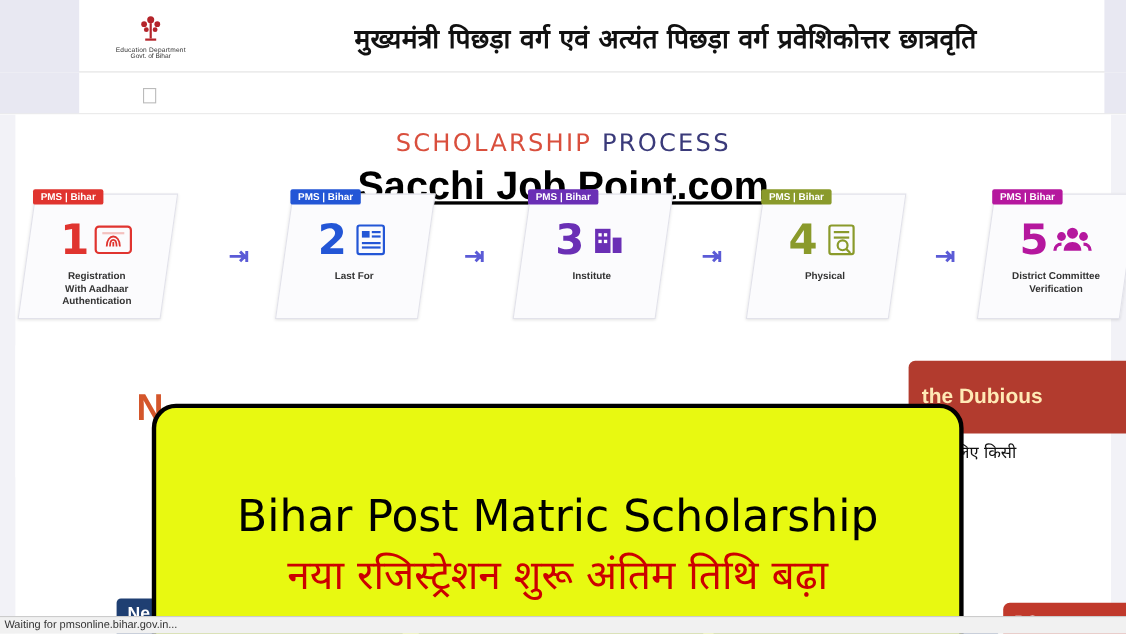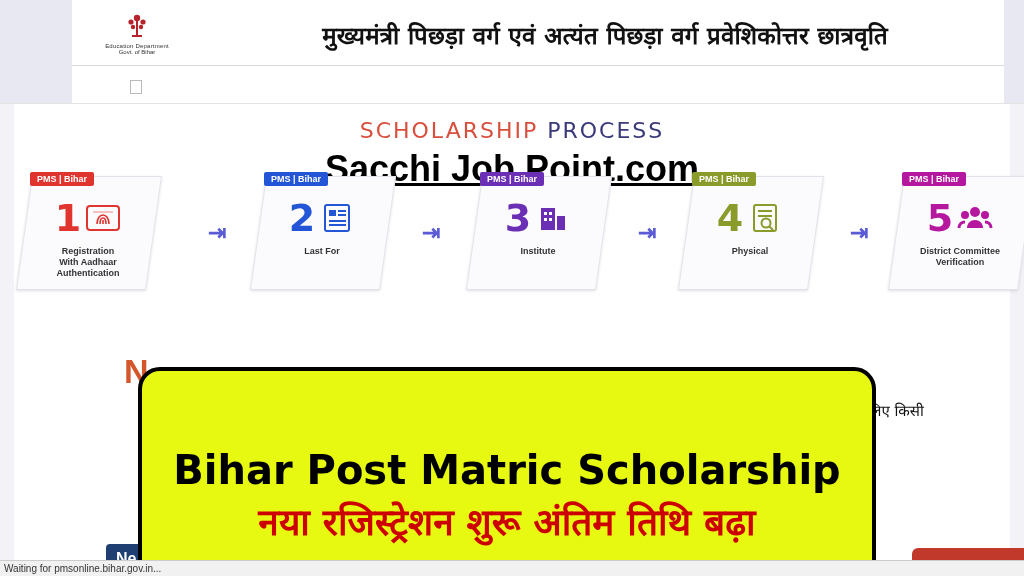--- a/index.html
+++ b/index.html
@@ -159,21 +159,21 @@
   }
   
   #overlay{
     position:absolute;left:138px;top:263px;width:738px;height:260px;
     background:#e8f911;border:4px solid #000;border-radius:22px;
     box-sizing:border-box;
     display:flex;flex-direction:column;align-items:center;justify-content:center;
   }
   .ov-line{
     font-family:"DejaVu Sans",sans-serif;
-    font-weight:bold;text-align:center;white-space:nowrap;
+    font-weight:normal;text-align:center;white-space:nowrap;
   }
   #ov-l1,#ov-l2{font-size:40px;color:#000;line-height:50px;}
   #ov-l3{font-size:37px;color:#cc0000;line-height:52px;margin-top:2px;}
   
   #statusbar{
     position:absolute;left:0;bottom:0;width:1024px;height:16px;
     background:#f1f1f1;border-top:1px solid #ccc;box-sizing:border-box;
     font-size:10px;color:#333;padding:2px 0 0 4px;
   }
 </style>
@@ -327,20 +327,21 @@
         </div>
         <div class="step-label">District Committee<br>Verification</div>
       </div>
     </div>
   </div>
 
   <div id="orange-band"></div>
   <div id="notice-box"></div>
   <div id="notice-n">N</div>
 
+  <div id="red-panel">the Dubious</div>
   <div id="hindi-sub">दन के लिए किसी</div>
 
   <div class="news-panel" id="panel-a">
     <div class="news-head">Ne</div>
     <div class="links-row">
       
       
       
     </div>
   </div>

